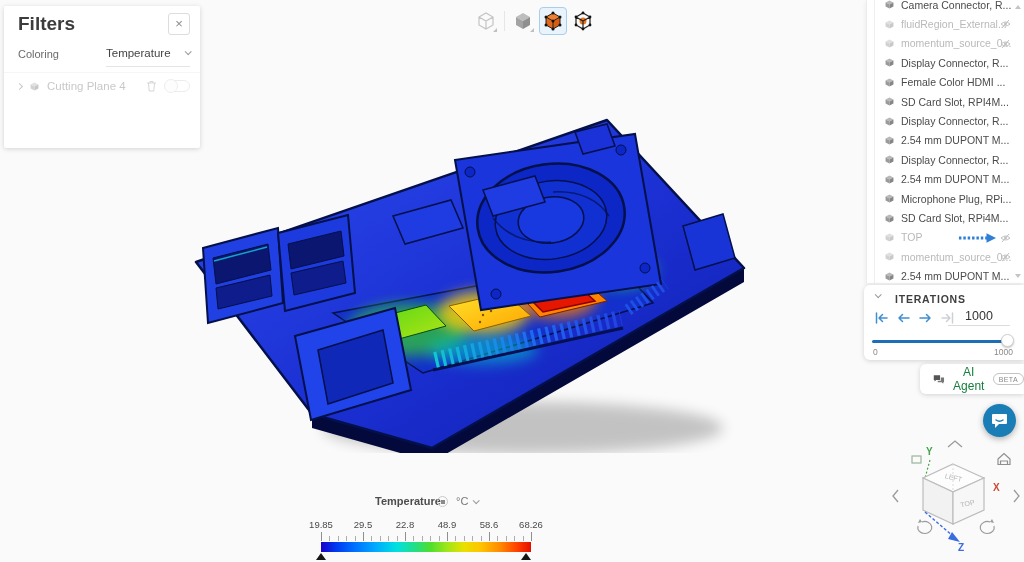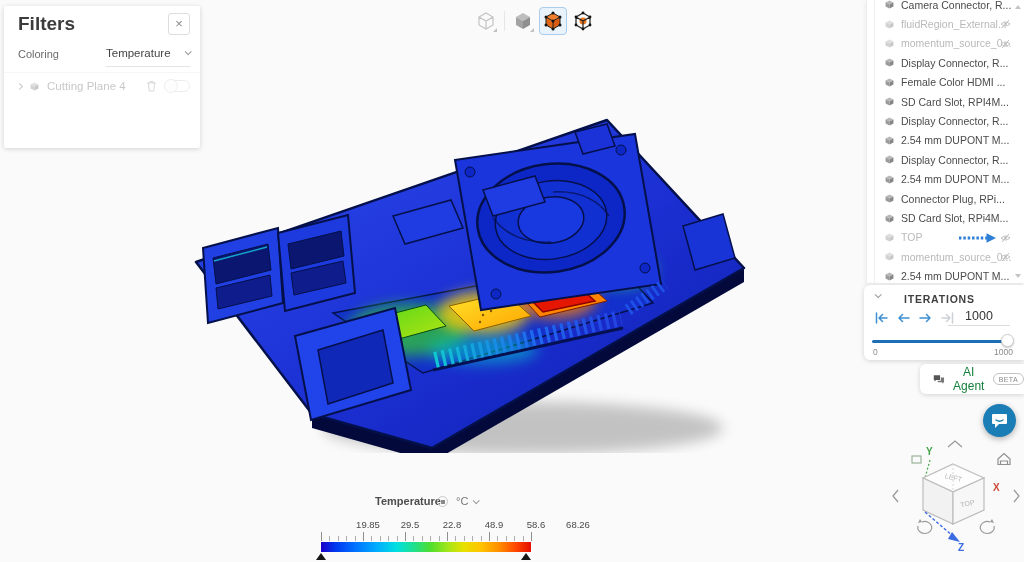--- a/index.html
+++ b/index.html
@@ -54,21 +54,21 @@
   .p-row.dimmed .row-label { color:#b9b9b9; }
   .p-row.dimmed .row-ico { opacity:.45; }
   .p-row .row-eye { position:absolute; right:13px; top:5px; }
   .p-row .row-arrow { position:absolute; right:28px; top:5px; }
   .scroll-arrow { position:absolute; right:3px; width:0; height:0; border-left:3.5px solid transparent; border-right:3.5px solid transparent; }
   .scroll-arrow.up { top:5px; border-bottom:4px solid #c4c4c4; }
   .scroll-arrow.dn { bottom:5px; border-top:4px solid #c4c4c4; }
 
   
   #iterations { left:864px; top:285px; width:160px; height:75px; border-radius:6px 0 0 6px; }
-  #iterations .hdr { display:flex; align-items:flex-start; gap:24px; padding:8px 0 0 11px; }
+  #iterations .hdr { display:flex; align-items:flex-start; gap:15px; padding:8px 0 0 11px; }
   #iterations .hdr .title { font-size:10.5px; font-weight:700; letter-spacing:.8px; color:#3f3f3f; }
   #iterations .controls { position:absolute; left:10px; top:26px; display:flex; align-items:center; }
   #iterations .controls svg { margin-right:7px; cursor:pointer; }
   #iter-value { position:absolute; left:84px; top:24px; width:62px; border-bottom:1px solid #dcdcdc;
      font-size:12.5px; color:#333; text-align:center; padding-bottom:2px; }
   #iter-slider { position:absolute; left:8px; right:10px; top:49px; height:14px; }
   #iter-slider .track { position:absolute; left:0; right:5px; top:6px; height:3px; background:#1c6fb4; border-radius:2px; }
   #iter-slider .knob { position:absolute; right:0; top:0; width:13px; height:13px; border-radius:50%; background:#fff; border:1px solid #cfcfcf; box-shadow:0 1px 2px rgba(0,0,0,.25); }
   #iterations .minmax { position:absolute; left:9px; right:11px; top:62px; display:flex; justify-content:space-between; font-size:8.5px; color:#8a8a8a; }
 
@@ -82,21 +82,21 @@
   #chat-fab { position:absolute; left:983px; top:404px; width:33px; height:33px; border-radius:50%;
      background:#1a7db6; box-shadow:0 2px 6px rgba(0,0,0,.3); display:flex; align-items:center; justify-content:center; cursor:pointer; }
 
   
   #legend { position:absolute; left:0; top:0; width:100%; height:100%; pointer-events:none; }
   #legend .lg-title { position:absolute; left:375px; top:495px; font-size:11px; font-weight:700; color:#4d4d4d; }
   #legend .lg-badge { position:absolute; left:437px; top:496px; width:11px; height:11px; border:1px solid #c9c9c9; border-radius:50%; display:flex; align-items:center; justify-content:center; pointer-events:auto; cursor:pointer;}
   #legend .lg-badge i { display:block; width:4px; height:4px; background:#8a8a8a; }
   #legend .lg-unit { position:absolute; left:456px; top:495px; font-size:11px; color:#777; display:flex; gap:5px; align-items:center; pointer-events:auto; cursor:pointer;}
   #tick-labels { position:absolute; left:321px; top:519px; width:210px; height:11px; }
-  #tick-labels span { position:absolute; transform:translateX(-50%); font-size:9.5px; color:#4a4a4a; white-space:nowrap;margin-left:47px; }
+  #tick-labels span { position:absolute; transform:translateX(-50%); font-size:9.5px; color:#4a4a4a; white-space:nowrap; }
   #ruler { position:absolute; left:321px; top:532px; width:210px; height:9px; }
   #ruler .tick { position:absolute; bottom:0; width:1px; height:5px; background:#adadad; }
   #ruler .tick.major { height:9px; background:#8f8f8f; }
   #grad-bar { position:absolute; left:321px; top:542px; width:210px; height:10px; pointer-events:auto; cursor:pointer;
      background:linear-gradient(to right,#1c00c8 0%,#0038f0 7%,#0070ff 16%,#00aaff 26%,#00e0e0 36%,#22df85 45%,#4ede2e 52%,#9fe61a 60%,#e8e000 68%,#ffc400 76%,#ff8c00 85%,#ff4400 93%,#e30e00 100%); }
   .clamp-tri { position:absolute; top:553px; width:0; height:0; border-left:5px solid transparent; border-right:5px solid transparent; border-bottom:7px solid #151515; }
 
   
   #view-cube { position:absolute; left:890px; top:438px; }
 
@@ -375,21 +375,21 @@
       </svg>
       <span class="row-label">2.54 mm DUPONT M...</span>
 
     </div>
         <div class="p-row" style="top: 189px;">
       <svg class="row-ico" viewBox="0 0 14 14">
         <path d="M2,4.5 L7,2 L12,4.5 L7,7 Z" fill="#b9b9b9"></path>
             <path d="M2,4.5 L7,7 L7,12 L2,9.5 Z" fill="#9a9a9a"></path>
             <path d="M12,4.5 L7,7 L7,12 L12,9.5 Z" fill="#868686"></path>
       </svg>
-      <span class="row-label">Connector Plug, RPi...</span>
+      <span class="row-label">Microphone Plug, RPi...</span>
 
     </div>
         <div class="p-row" style="top: 208.4px;">
       <svg class="row-ico" viewBox="0 0 14 14">
         <path d="M2,4.5 L7,2 L12,4.5 L7,7 Z" fill="#b9b9b9"></path>
             <path d="M2,4.5 L7,7 L7,12 L2,9.5 Z" fill="#9a9a9a"></path>
             <path d="M12,4.5 L7,7 L7,12 L12,9.5 Z" fill="#868686"></path>
       </svg>
       <span class="row-label">SD Card Slot, RPi4M...</span>
 

